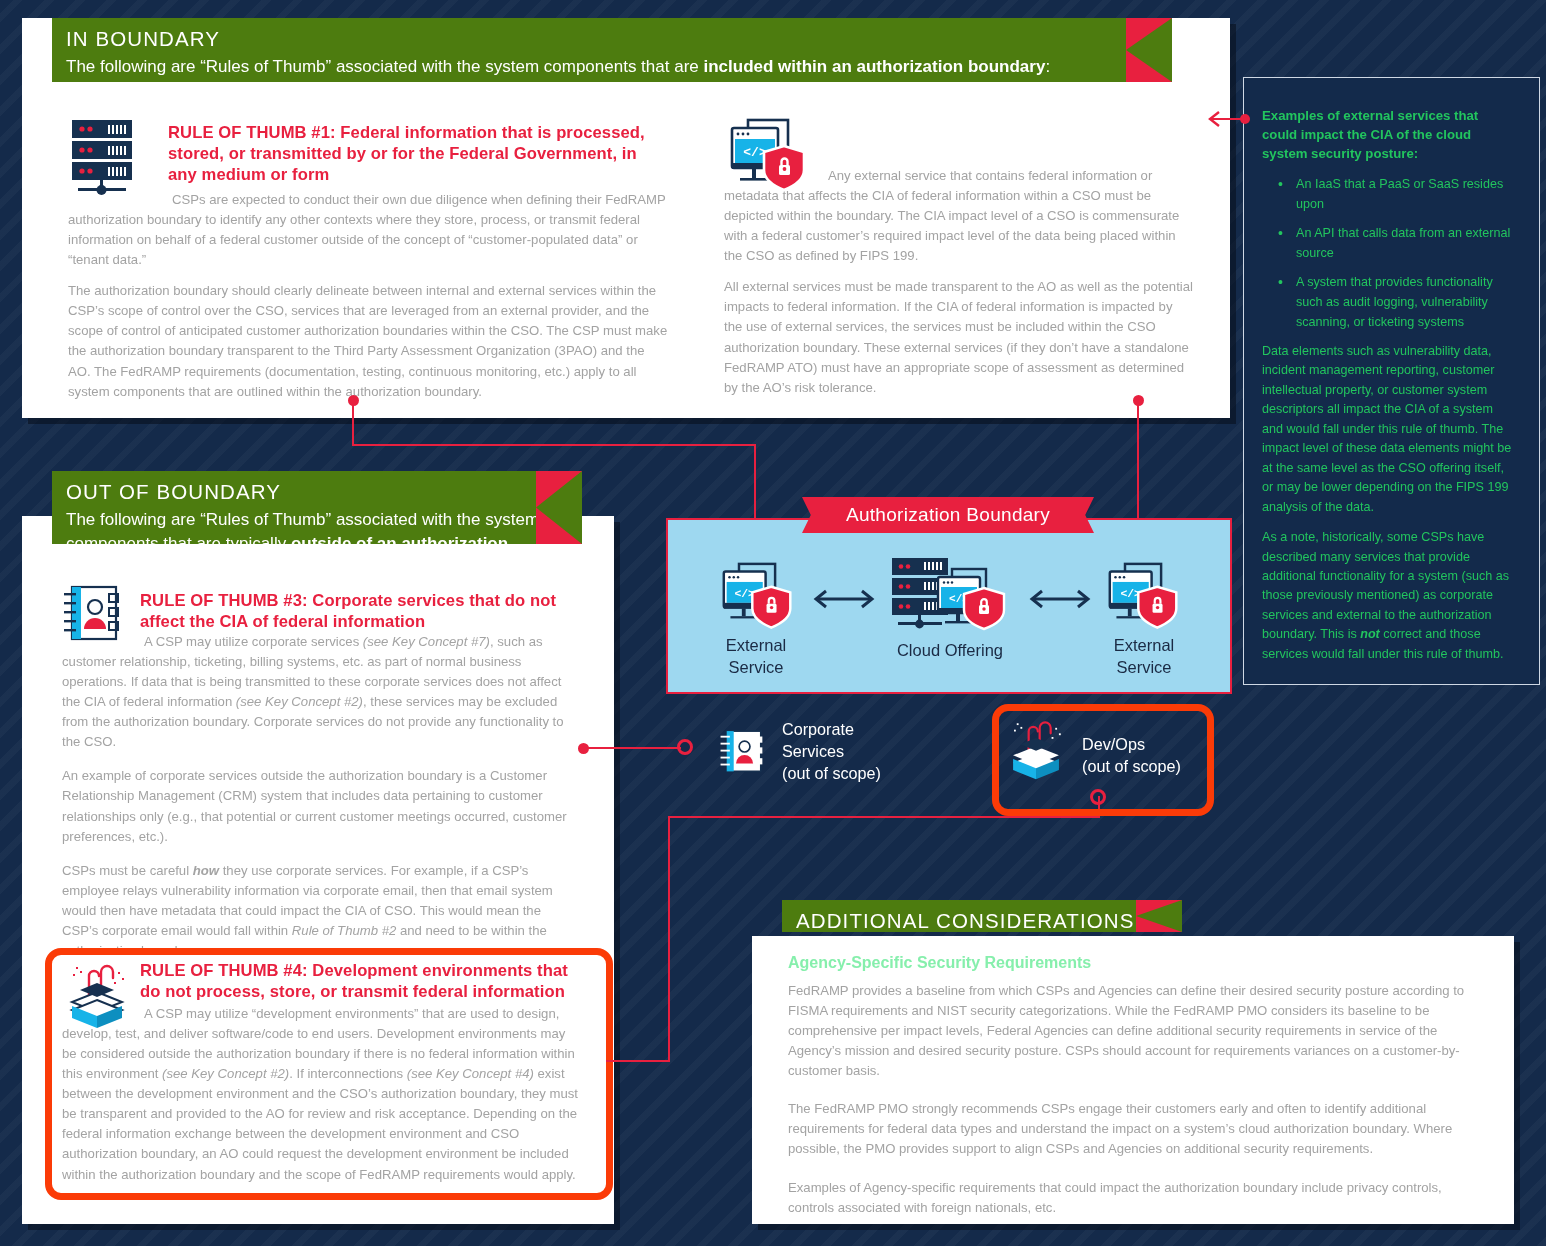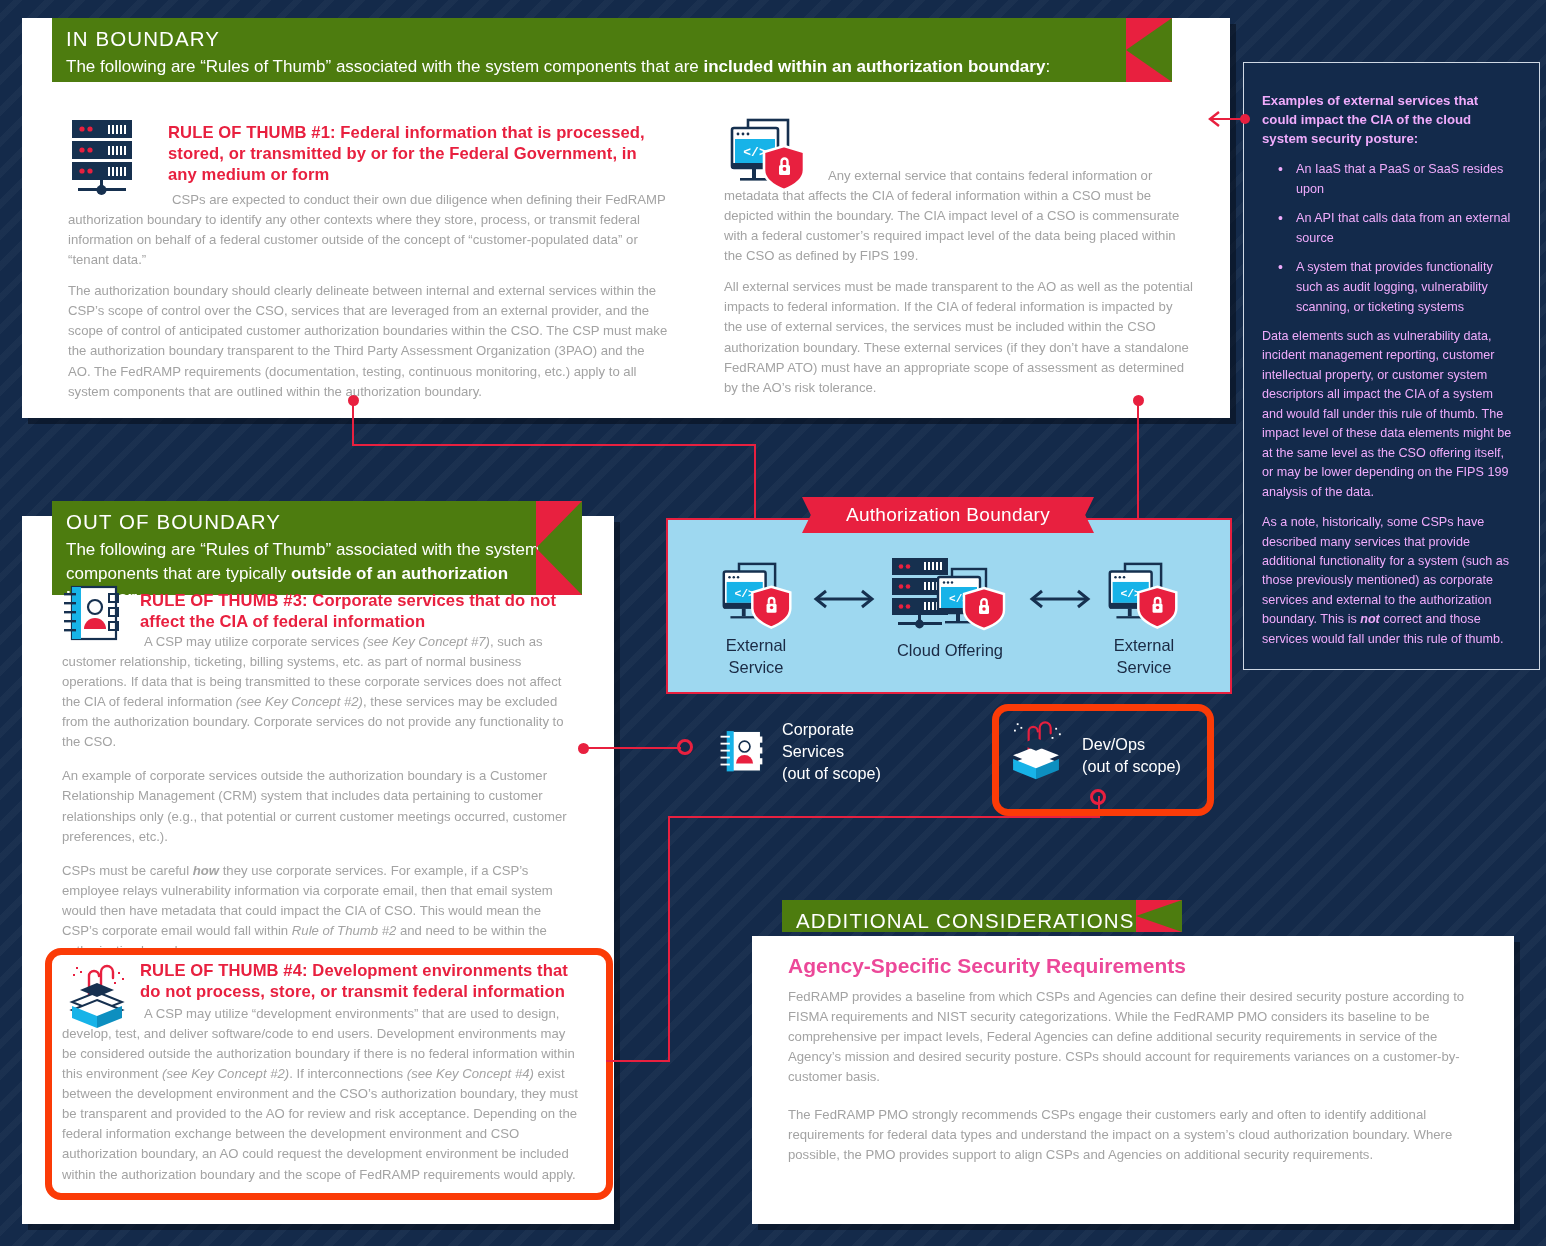--- a/index.html
+++ b/index.html
@@ -76,21 +76,22 @@
   .body-text p:last-child { margin-bottom: 0; }
   .body-text i { font-style: italic; }
   .body-text b { font-weight: 700; }
   .indent-first { text-indent: 40px; }
 
   
   .sidebar {
     position: absolute;
     background: #132a4b;
     border: 1px solid #cfd8e4;
-    color: #f0abfc;
+    color: #22c55e;
+    margin-top: 15px;
   }
   .sidebar-head {
     font-size: 13.2px;
     font-weight: 700;
     line-height: 1.45;
     margin-bottom: 12px;
   }
   .sidebar ul { list-style: none; margin: 0 0 10px 0; padding: 0; }
   .sidebar li {
     font-size: 12.6px;
@@ -167,23 +168,23 @@
   .dot-filled {
     position: absolute; width: 11px; height: 11px;
     border-radius: 50%; background: #e8203f;
   }
   .dot-ring {
     position: absolute; width: 16px; height: 16px;
     border-radius: 50%; border: 3px solid #e8203f; background: transparent;
   }
 
   .sec-sub {
-    color: #ec4899;
+    color: #86efac;
     font-weight: 700;
-    font-size: 21px;
+    font-size: 16px;
     margin-bottom: 9px;
   }
 </style>
 </head>
 <body>
 
 <div class="stage">
 
   <div class="panel" style="left:22px; top:18px; width:1208px; height:400px;">
   </div>
@@ -291,21 +292,21 @@
   <div class="dot-ring" style="left:747px; top:521px;"></div>
 
   <div class="conn" style="left:1133px; top:395px; width:20px; height:140px;">
     <div class="dot-filled" style="left:0px; top:0px;"></div>
     <div class="ln-v" style="left:4px; top:5px; height:131px;"></div>
   </div>
   <div class="dot-ring" style="left:1130px; top:521px;"></div>
 
   <div class="panel" style="left:22px; top:516px; width:592px; height:708px;"></div>
 
-  <div class="ribbon" style="left:52px; top:501px; width:530px; height:94px; padding:10px 0 17px 14px;">
+  <div class="ribbon" style="left:52px; top:471px; width:530px; height:73px; padding:10px 0 17px 14px;">
     <span class="notch"></span>
     <div class="ribbon-title">OUT OF BOUNDARY</div>
     <div class="ribbon-sub" style="width:480px;">
       <span>The following are “Rules of Thumb” associated with the system components that are typically </span><b>outside of an authorization boundary</b><span>:</span>
     </div>
   </div>
 
   <div class="abs" style="left:62px; top:585px; width:62px; height:58px;">
     <svg width="62" height="58" viewBox="0 0 62 58">
       <rect x="10" y="2" width="44" height="52" fill="#ffffff" stroke="#16304f" stroke-width="2.2"></rect>
@@ -554,16 +555,17 @@
   <div class="ribbon" style="left:782px; top:900px; width:400px; height:32px; padding:10px 0 4px 14px;">
     <span class="notch"></span>
     <div class="ribbon-title" style="margin-bottom:0;">ADDITIONAL CONSIDERATIONS</div>
   </div>
 
   <div class="abs" style="left:788px; top:954px; width:690px;">
     <div class="sec-sub">Agency-Specific Security Requirements</div>
     <div class="body-text">
       <p style="margin-bottom:18px;">FedRAMP provides a baseline from which CSPs and Agencies can define their desired security posture according to FISMA requirements and NIST security categorizations. While the FedRAMP PMO considers its baseline to be comprehensive per impact levels, Federal Agencies can define additional security requirements in service of the Agency’s mission and desired security posture. CSPs should account for requirements variances on a customer-by-customer basis.</p>
       <p style="margin-bottom:18px;">The FedRAMP PMO strongly recommends CSPs engage their customers early and often to identify additional requirements for federal data types and understand the impact on a system’s cloud authorization boundary. Where possible, the PMO provides support to align CSPs and Agencies on additional security requirements.</p>
+      <p>Examples of Agency-specific requirements that could impact the authorization boundary include privacy controls, controls associated with foreign nationals, etc.</p>
     </div>
   </div>
 
 </div>
 
 </body></html>

